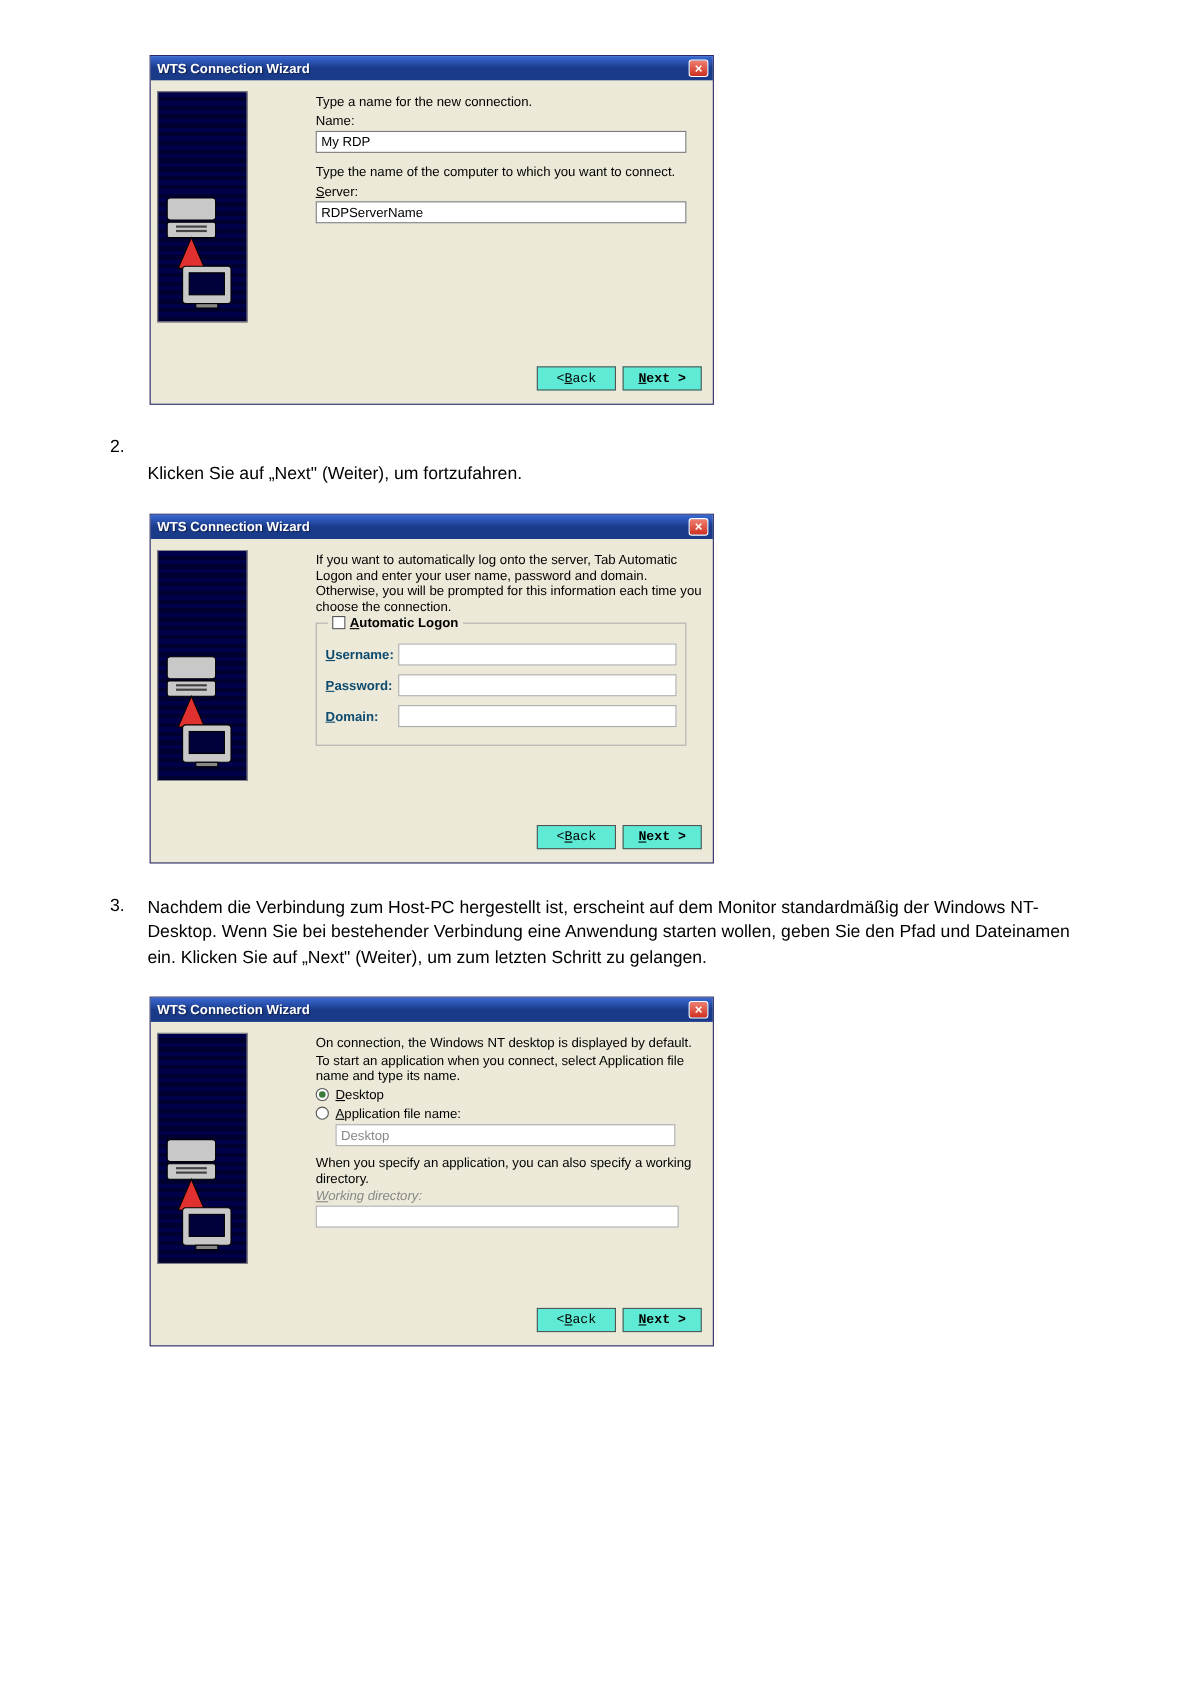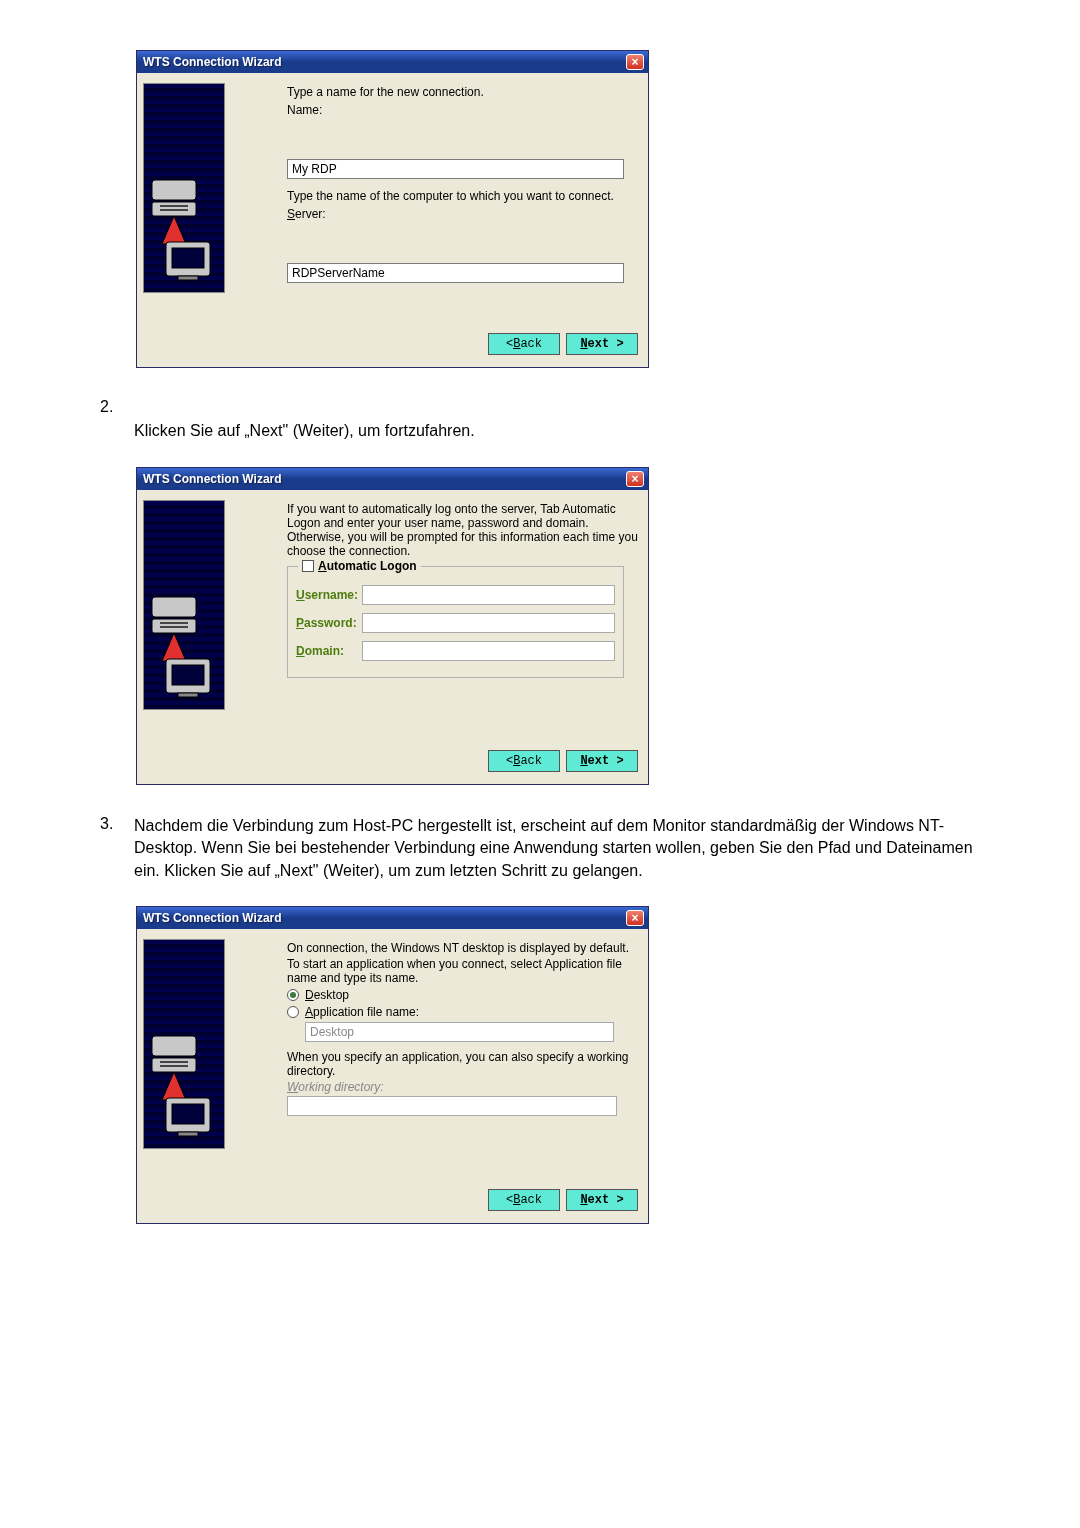--- a/index.html
+++ b/index.html
@@ -111,21 +111,20 @@
   }
   .field-label u { text-decoration: underline; }
   .text-input {
     width: 96%;
     height: 20px;
     border: 1px solid #7a7a7a;
     background: #fff;
     font-family: Tahoma, sans-serif;
     font-size: 12px;
     padding: 0 4px;
-    margin-top: 40px;
   }
   .wizard-footer {
     display: flex;
     justify-content: flex-end;
     padding: 10px 10px 12px 10px;
     gap: 6px;
   }
   .wiz-btn {
     width: 72px;
     height: 22px;
@@ -165,21 +164,21 @@
     flex-shrink: 0;
     display: inline-block;
   }
   .form-row {
     display: flex;
     align-items: center;
     margin: 8px 0;
   }
   .form-row .lbl {
     width: 66px;
-    color: #4d7c0f;
+    color: #0c4a6e;
   }
   .form-row .inp {
     flex: 1;
     height: 20px;
     border: 1px solid #aaa;
     background: #fff;
   }
   .radio-row {
     display: flex;
     align-items: center;

